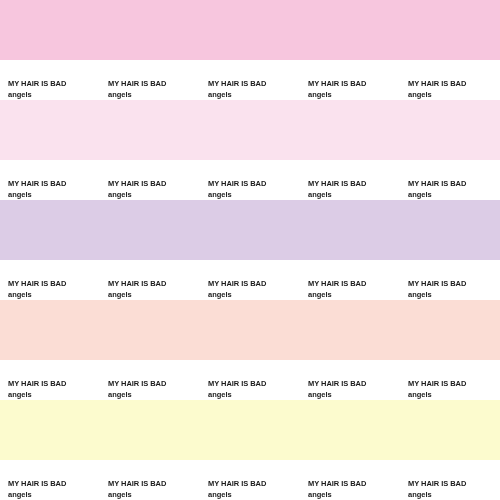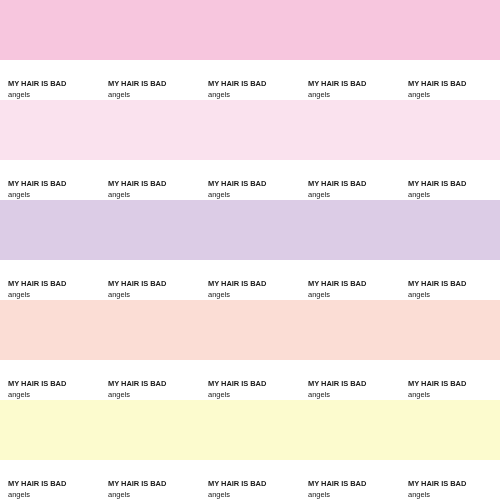--- a/index.html
+++ b/index.html
@@ -57,21 +57,21 @@
     font-weight: 700;
     letter-spacing: -0.05px;
     line-height: 11px;
     color: #1a1a1a;
     white-space: nowrap;
   }
 
   .caption-sub {
     font-family: "Liberation Sans", sans-serif;
     font-size: 7.5px;
-    font-weight: 400;
+    font-weight: 700;
     line-height: 11px;
     color: #1a1a1a;
     white-space: nowrap;
   }
 </style>
 </head>
 <body>
 
 <div id="sheet" style="width: 500px; height: 500px; background: rgb(255, 255, 255);">
     <div class="unit">

